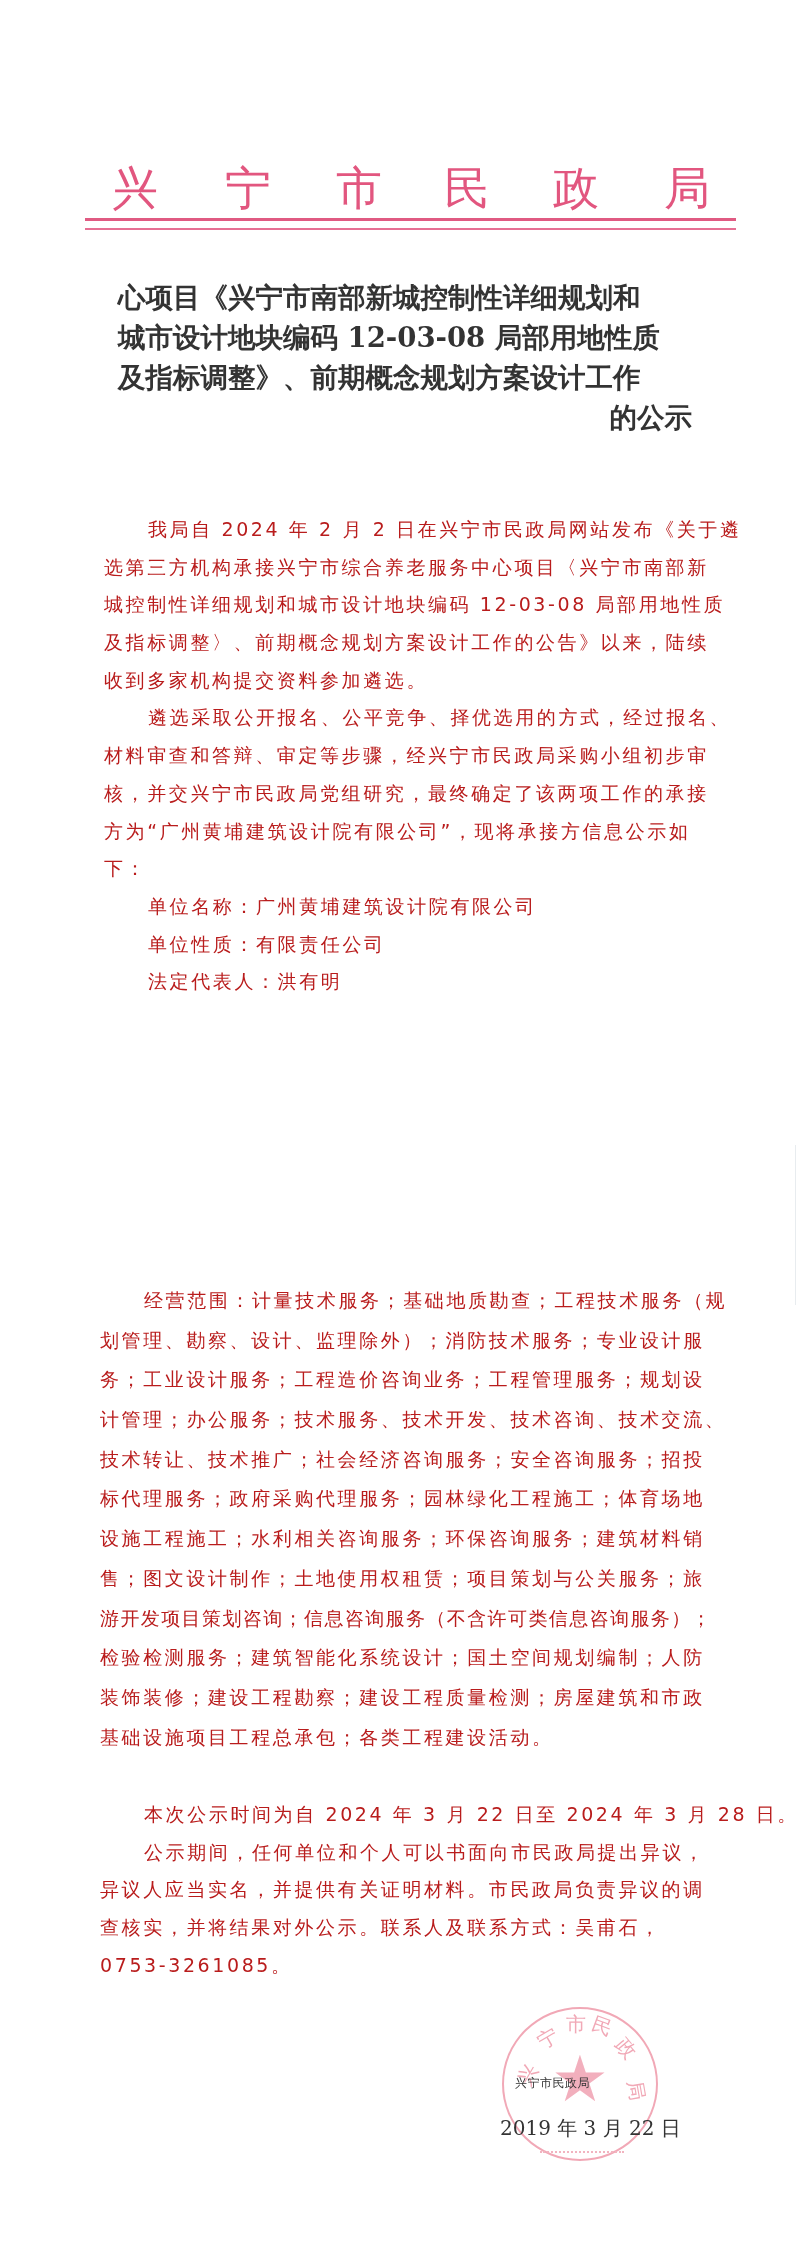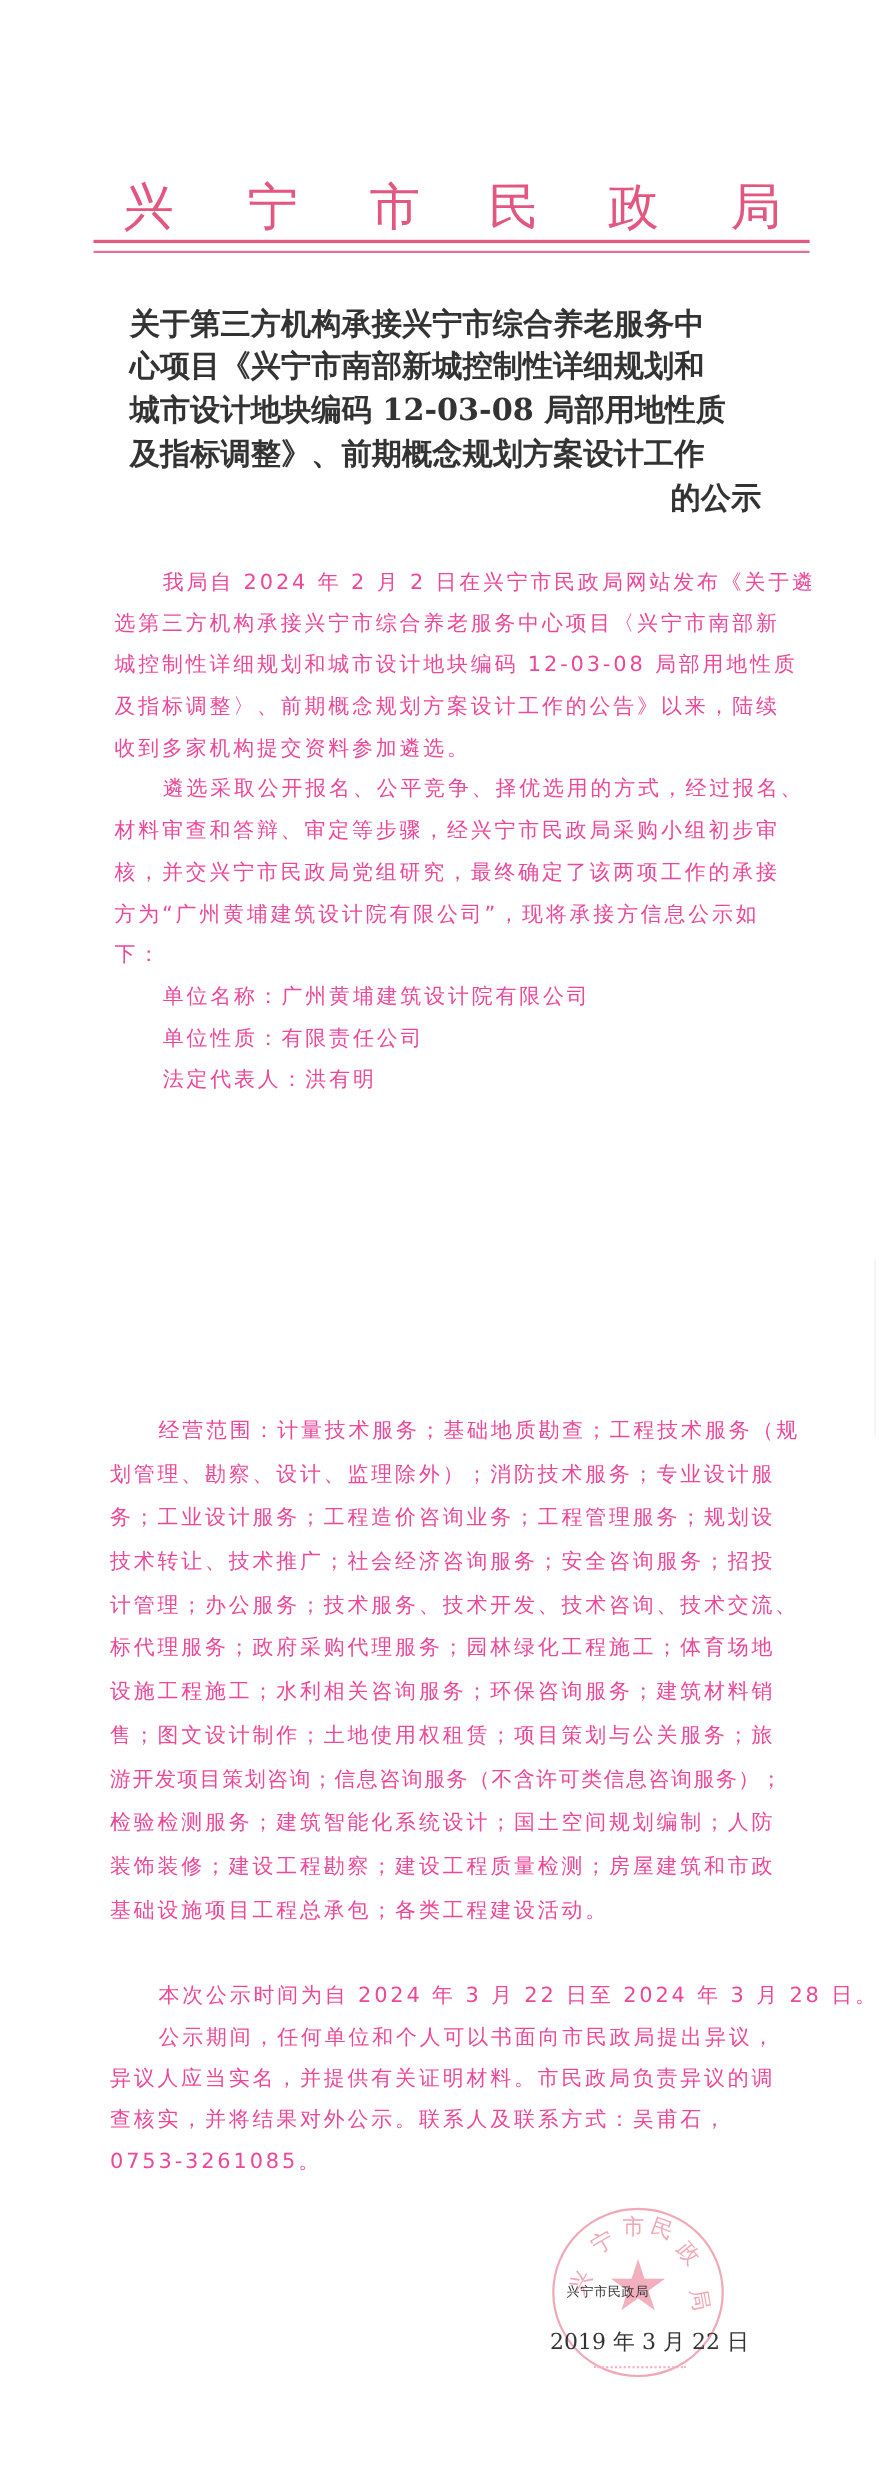--- a/index.html
+++ b/index.html
@@ -25,21 +25,21 @@
     text-align: left;
   }
   .doc-title .tline { display: block; height: 40px; line-height: 40px; white-space: nowrap; }
   .doc-title .tline.first { height: 36px; line-height: 36px; }
   .doc-title .tline.center { text-align: right; }
 
   
   .body-text {
     position: absolute; left: 104px; width: 600px;
     font-family: "DejaVu Sans", "Liberation Sans", sans-serif;
-    font-size: 19px; color: #ec4899; letter-spacing: 2.6px;
+    font-size: 19px; color: #b91c1c; letter-spacing: 2.6px;
   }
   .line { display: block; height: 37.7px; line-height: 37.7px; white-space: nowrap; }
   .line.indent { padding-left: 44px; }
   .scope .line { height: 39.7px; line-height: 39.7px; }
 
   
   .stamp {
     position: absolute; left: 502px; top: 2007px; width: 152px; height: 150px;
     border: 2.5px solid #ef9aaa; border-radius: 50%; opacity: 0.85;
   }
@@ -77,21 +77,20 @@
     <span class="masthead-char" style="left:138px">宁</span>
     <span class="masthead-char" style="left:249px">市</span>
     <span class="masthead-char" style="left:357px">民</span>
     <span class="masthead-char" style="left:466px">政</span>
     <span class="masthead-char" style="left:577px">局</span>
   </div>
   <div class="rule-thick"></div>
   <div class="rule-thin"></div>
 
   <div class="doc-title">
-    <span class="tline first">关于第三方机构承接兴宁市综合养老服务中</span>
     <span class="tline">心项目《兴宁市南部新城控制性详细规划和</span>
     <span class="tline">城市设计地块编码 12-03-08 局部用地性质</span>
     <span class="tline">及指标调整》、前期概念规划方案设计工作</span>
     <span class="tline center">的公示</span>
   </div>
 
   <div class="body-text" style="top:511px">
     <span class="line indent">我局自 2024 年 2 月 2 日在兴宁市民政局网站发布《关于遴</span>
     <span class="line">选第三方机构承接兴宁市综合养老服务中心项目〈兴宁市南部新</span>
     <span class="line">城控制性详细规划和城市设计地块编码 12-03-08 局部用地性质</span>
@@ -106,22 +105,22 @@
 
     <span class="line indent"><span>单位名称：</span><span>广州黄埔建筑设计院有限公司</span></span>
     <span class="line indent"><span>单位性质：</span><span>有限责任公司</span></span>
     <span class="line indent"><span>法定代表人：</span><span>洪有明</span></span>
   </div>
 
   <div class="body-text scope" style="top:1281px; left:100px;">
     <span class="line indent">经营范围：计量技术服务；基础地质勘查；工程技术服务（规</span>
     <span class="line">划管理、勘察、设计、监理除外）；消防技术服务；专业设计服</span>
     <span class="line">务；工业设计服务；工程造价咨询业务；工程管理服务；规划设</span>
+    <span class="line">计管理；办公服务；技术服务、技术开发、技术咨询、技术交流、</span>
     <span class="line">技术转让、技术推广；社会经济咨询服务；安全咨询服务；招投</span>
-    <span class="line">计管理；办公服务；技术服务、技术开发、技术咨询、技术交流、</span>
     <span class="line">标代理服务；政府采购代理服务；园林绿化工程施工；体育场地</span>
     <span class="line">设施工程施工；水利相关咨询服务；环保咨询服务；建筑材料销</span>
     <span class="line">售；图文设计制作；土地使用权租赁；项目策划与公关服务；旅</span>
     <span class="line" style="letter-spacing:1.4px">游开发项目策划咨询；信息咨询服务（不含许可类信息咨询服务）；</span>
     <span class="line">检验检测服务；建筑智能化系统设计；国土空间规划编制；人防</span>
     <span class="line">装饰装修；建设工程勘察；建设工程质量检测；房屋建筑和市政</span>
     <span class="line">基础设施项目工程总承包；各类工程建设活动。</span>
   </div>
 
   <div class="body-text" style="top:1796px; left:100px;">

